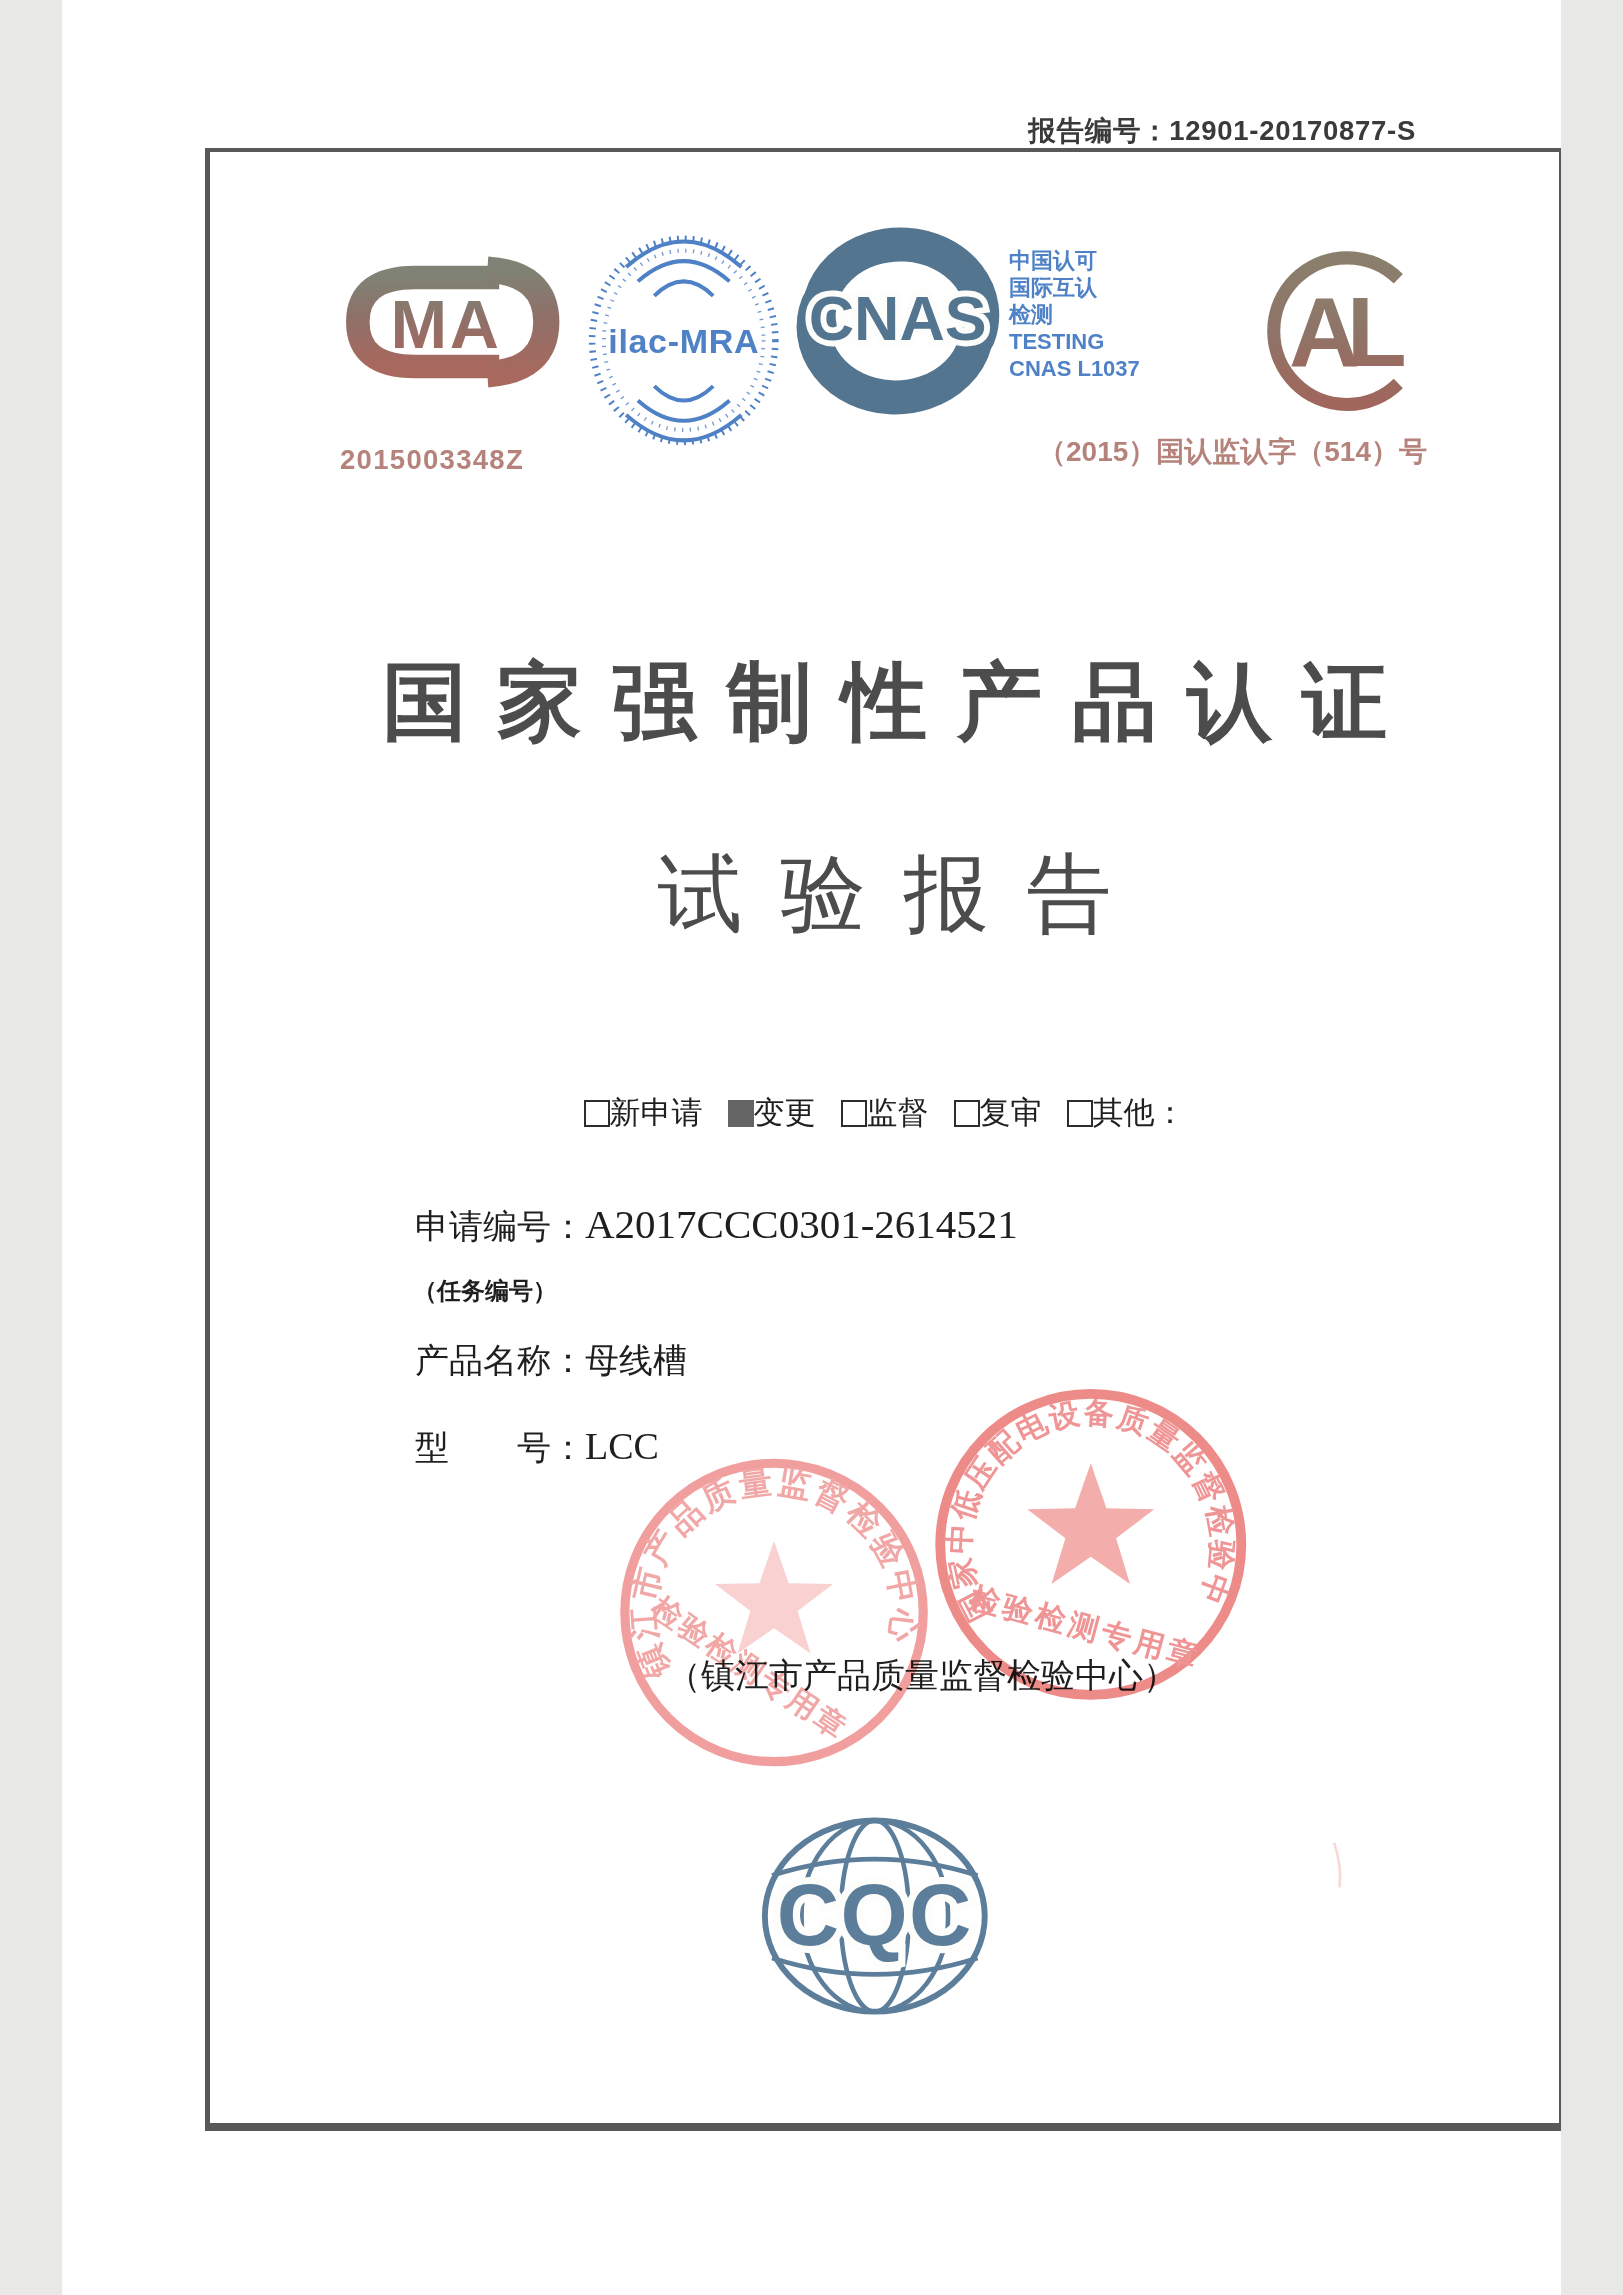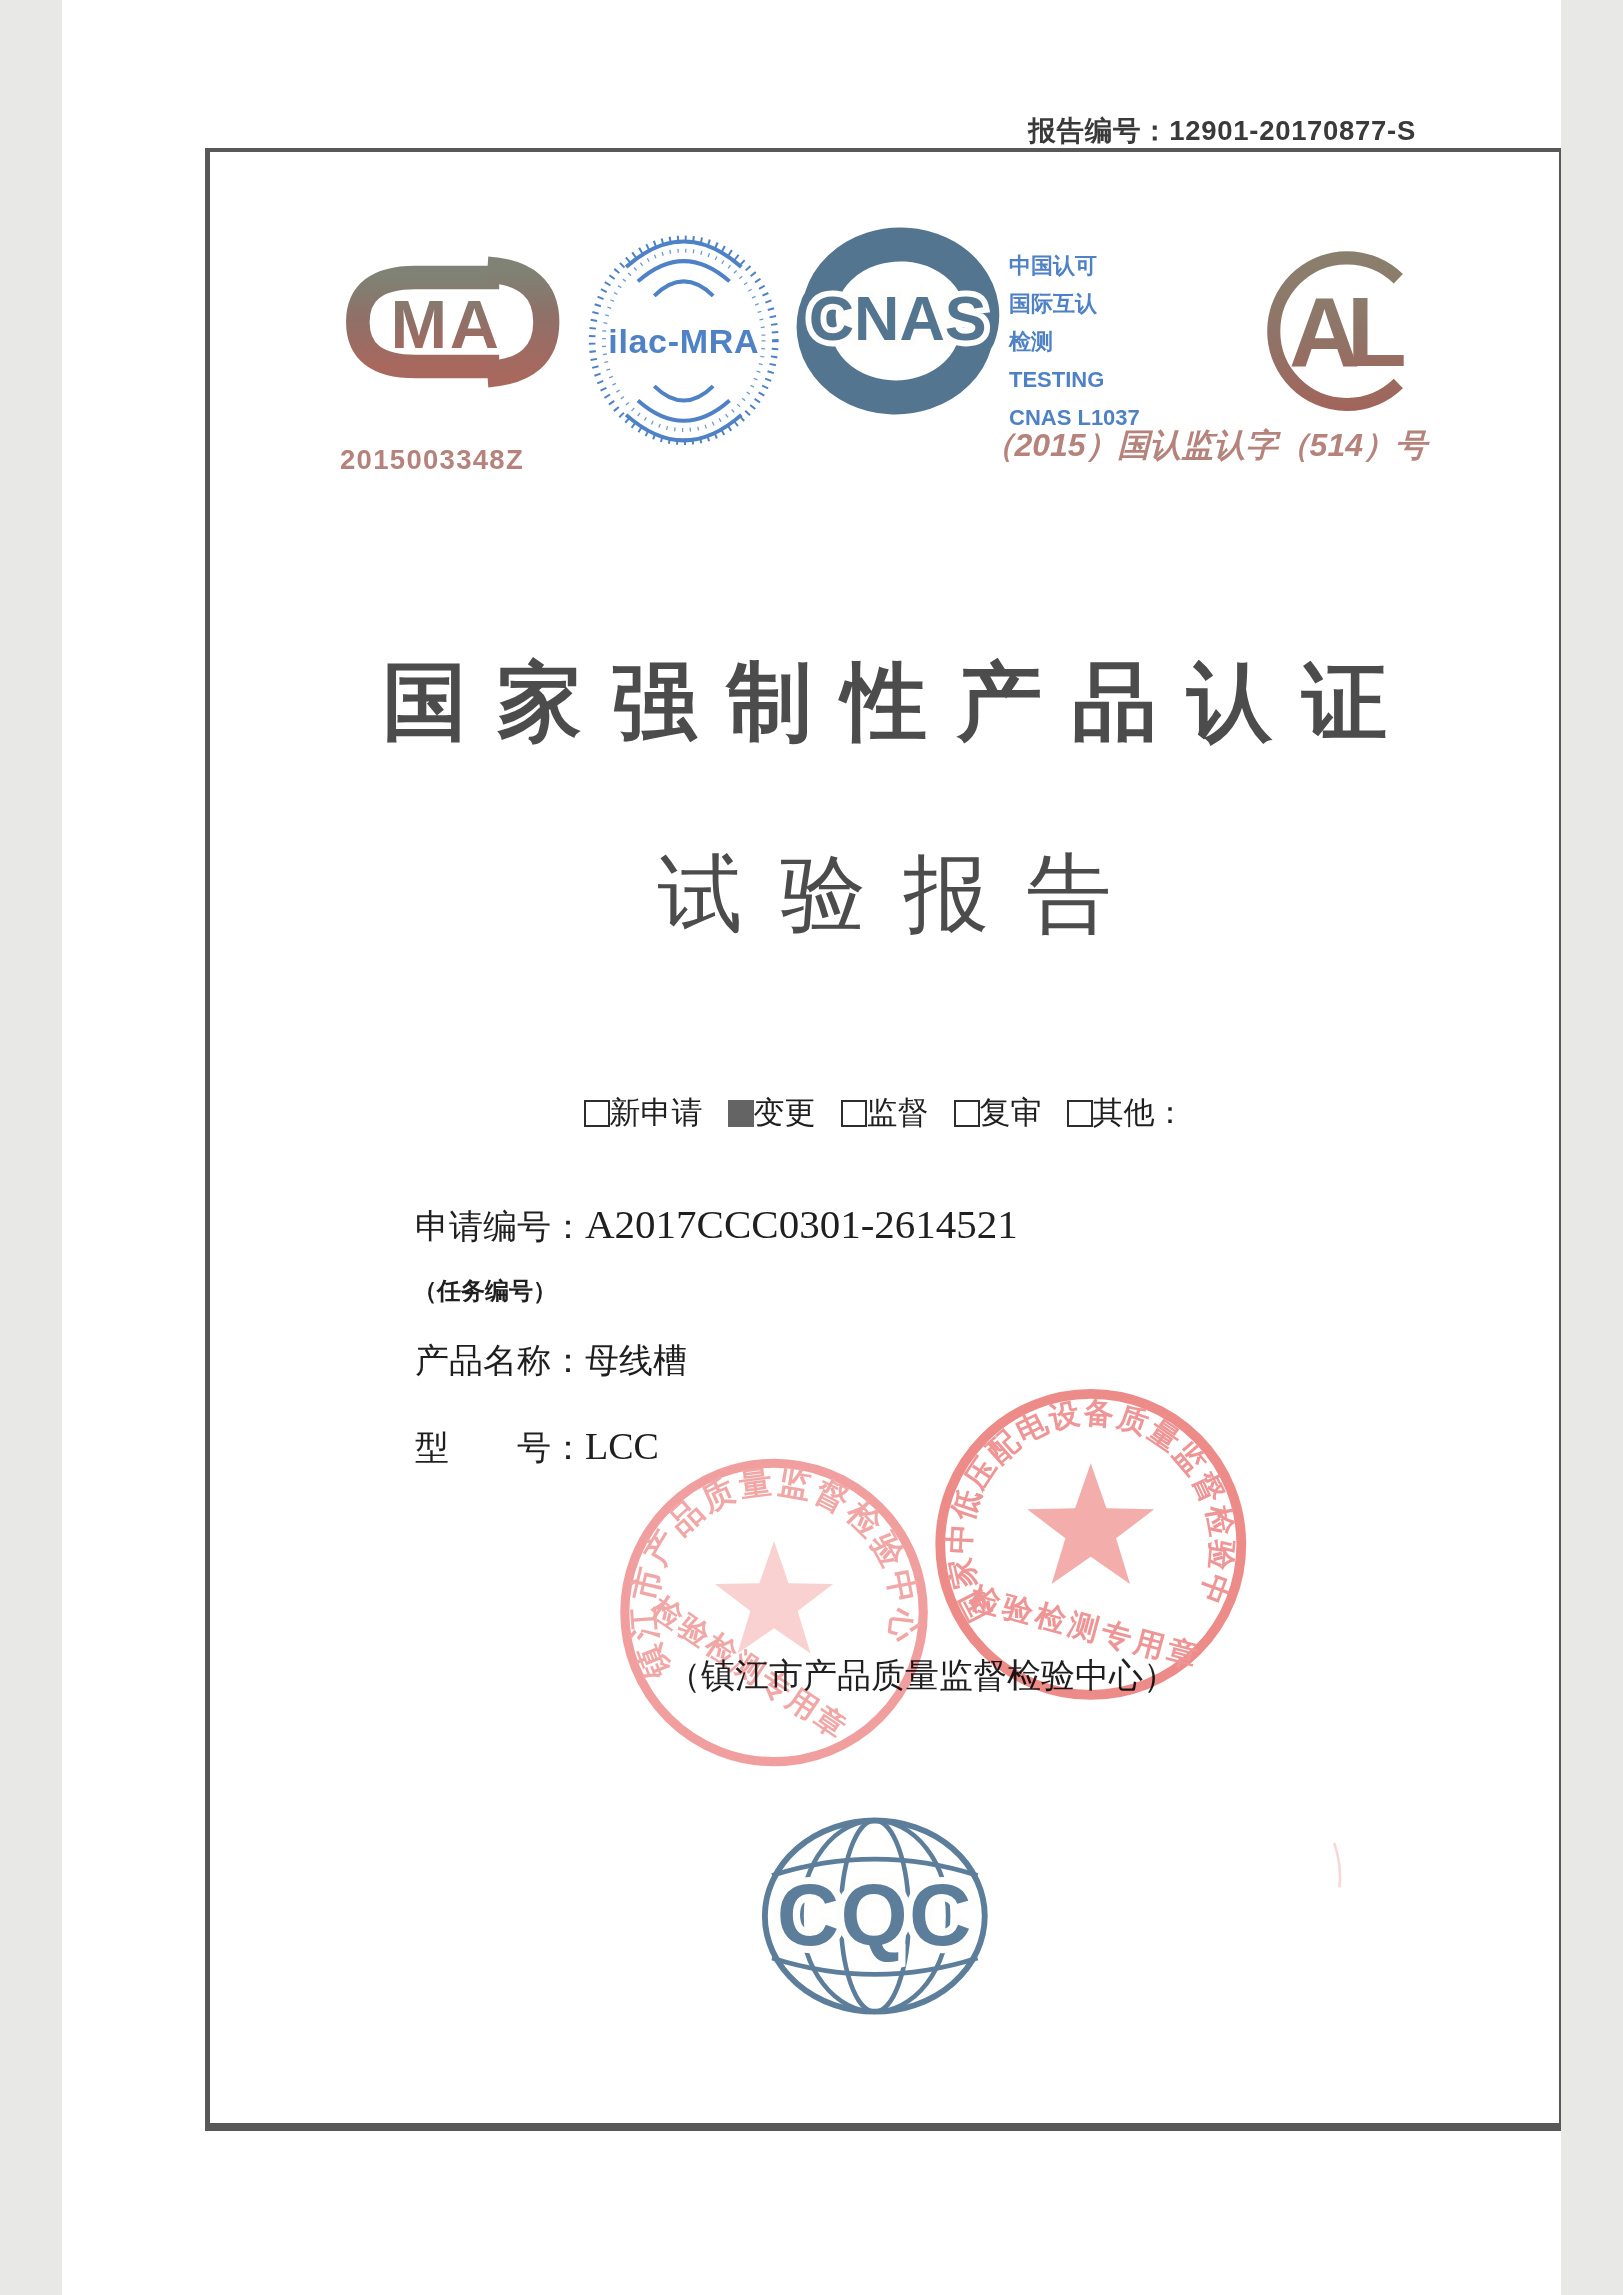--- a/index.html
+++ b/index.html
@@ -18,26 +18,26 @@
   .border-box{
     left:143px; top:148px; width:1359px; height:1983px; box-sizing:border-box;
     border:5.2px solid #585858; border-bottom-width:8.5px; border-top-width:4.6px;
   }
   
   .cma-number{
     left:278px; top:444px; font-family:"Liberation Sans","DejaVu Sans",sans-serif;
     font-weight:700; font-size:27.5px; color:#b5837b; letter-spacing:1.3px;
   }
   .acc-number{
-    top:424px; right:134px; font-family:"Liberation Sans","DejaVu Sans",sans-serif;
-    font-weight:700; font-size:32px; color:#b5837b; white-space:nowrap;font-style:italic;
+    top:433px; right:134px; font-family:"Liberation Sans","DejaVu Sans",sans-serif;
+    font-weight:700; font-size:28px; color:#b5837b; white-space:nowrap;
   }
   .cnas-caption{
     left:947px; top:247px; font-family:"Liberation Sans","DejaVu Sans",sans-serif;
-    font-weight:700; font-size:22px; line-height:38px; color:#4e81c5; white-space:pre-line;
+    font-weight:700; font-size:22px; line-height:27px; color:#4e81c5; white-space:pre-line;
   }
   
   .title1{
     left:143px; top:645px; width:1359px; text-align:center;
     font-size:85px; color:#4c4c4c; letter-spacing:30px; text-indent:30px; font-weight:700;
     white-space:nowrap;
   }
   .title2{
     left:143px; top:837px; width:1359px; text-align:center;
     font-size:85px; color:#4c4c4c; letter-spacing:38px; text-indent:38px; font-weight:500;

